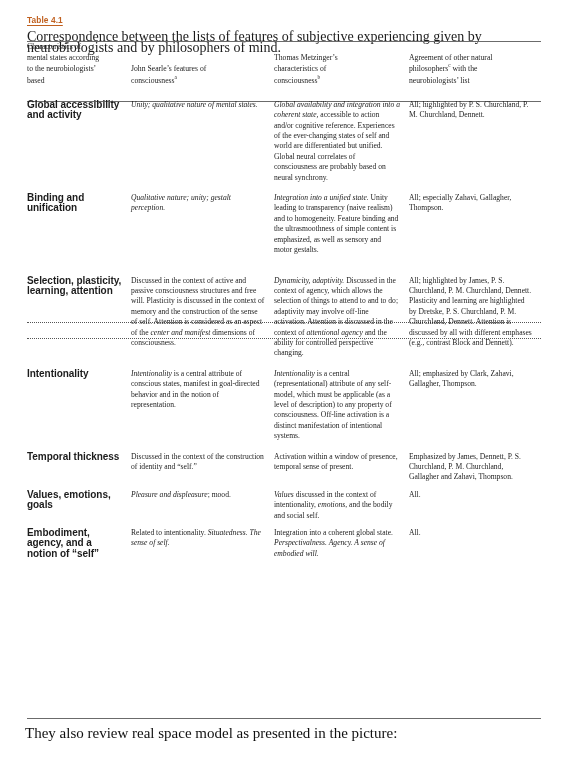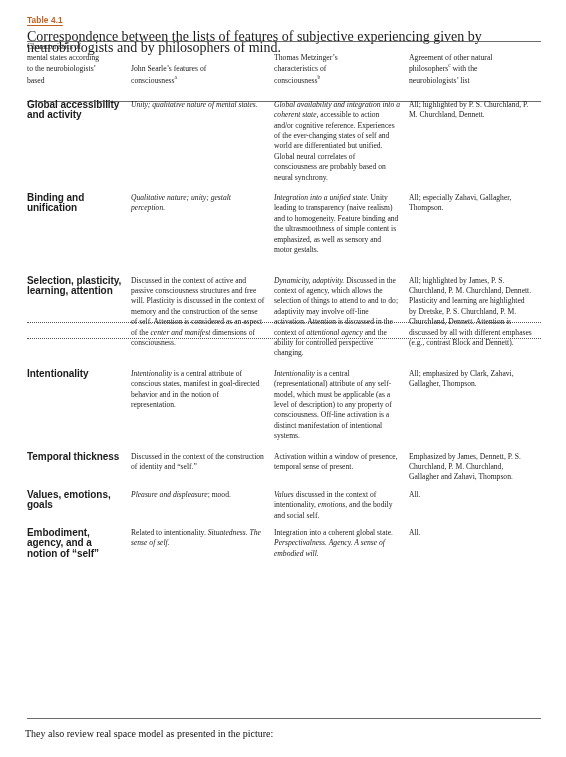--- a/index.html
+++ b/index.html
@@ -140,21 +140,21 @@
   tr.gap-lg td { height: 14px; line-height: 14px; font-size: 0; }
   tr.gap-sm td { height: 7px; line-height: 7px; font-size: 0; }
   tr.pagebreak td { height: 20px; line-height: 20px; font-size: 0; }
 
   
   .closing {
     position: absolute;
     left: 25px;
     top: 726px;
     width: 520px;
-    font-size: 10px;
+    font-size: 15px;
     line-height: 15px;
     color: #111;
   }
 </style>
 </head>
 <body>
 
 <div class="page">
 
   <div class="caption-wrap">

